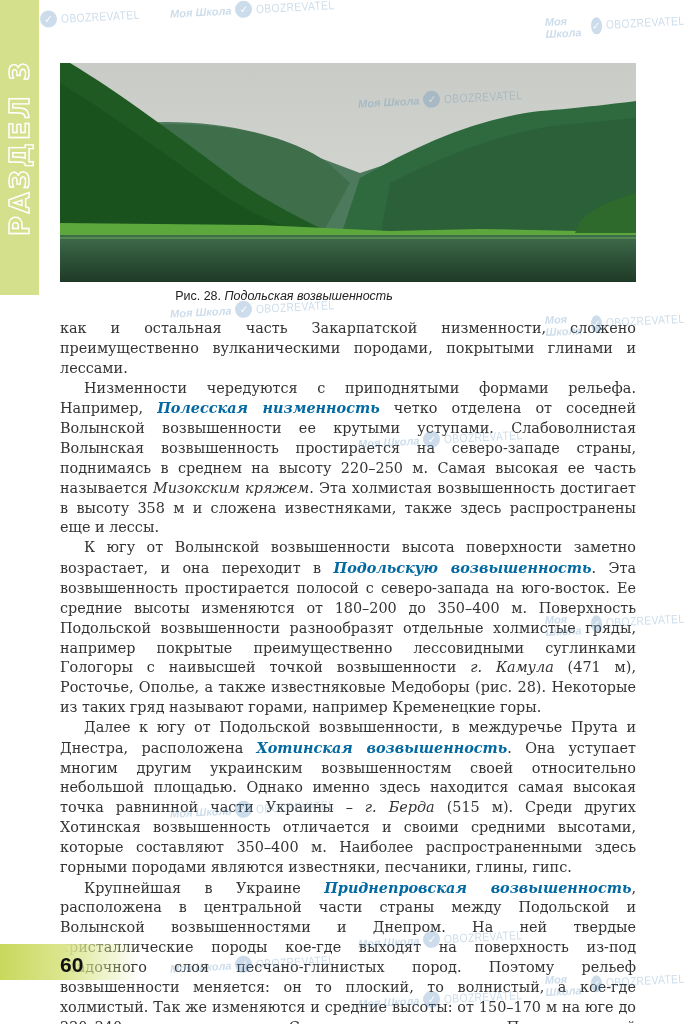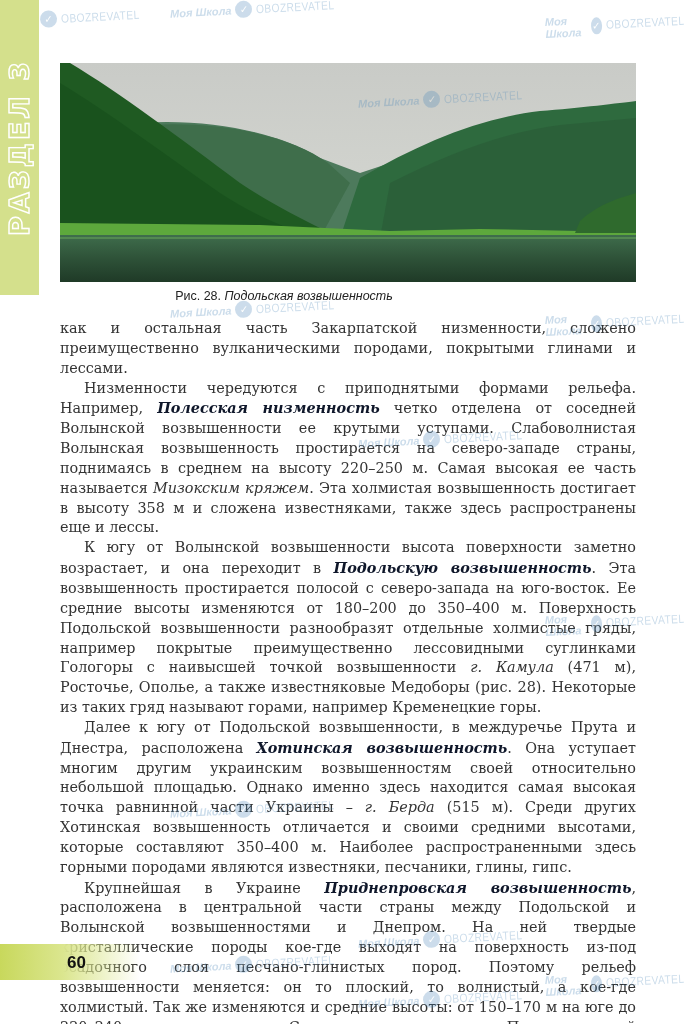--- a/index.html
+++ b/index.html
@@ -37,30 +37,30 @@
     font-size: 12.5px; color: #222;
   }
   .figure-caption i { font-style: italic; }
   .body-text {
     position: absolute; left: 60px; top: 319px; width: 576px;
     font-size: 14.4px; line-height: 19.85px; text-align: justify;
     color: #333;
   }
   .body-text p { margin: 0; text-indent: 24px; }
   .body-text p.cont { text-indent: 0; }
-  .body-text b { font-weight: bold; font-style: italic; color: #0f172a; }
+  .body-text b { font-weight: bold; font-style: italic; color: #0369a1; }
   .body-text i { }
   .page-footer-bar {
     position: absolute; left: 0; top: 944px; width: 140px; height: 36px;
     background: linear-gradient(90deg, #c8d85c 0%, #dbe68f 45%, rgba(255,255,255,0) 100%);
   }
   .page-number {
     position: absolute; left: 60px; top: 953px;
     font-family: "Liberation Sans", "DejaVu Sans", sans-serif;
-    font-weight: bold; font-size: 17px; color: #111; margin-left: 7px;
+    font-weight: bold; font-size: 21px; color: #111;
   }
   .watermark {
     position: absolute; display: flex; align-items: center; gap: 4px;
     transform: rotate(-3deg); opacity: 0.28; pointer-events: none;
     font-family: "Liberation Sans", "DejaVu Sans", sans-serif;
     color: #4a86b8;
   }
   .watermark .wm-school { font-style: italic; font-weight: bold; font-size: 11px; }
   .watermark .wm-logo {
     width: 17px; height: 17px; border-radius: 50%; background: #4a86b8;

